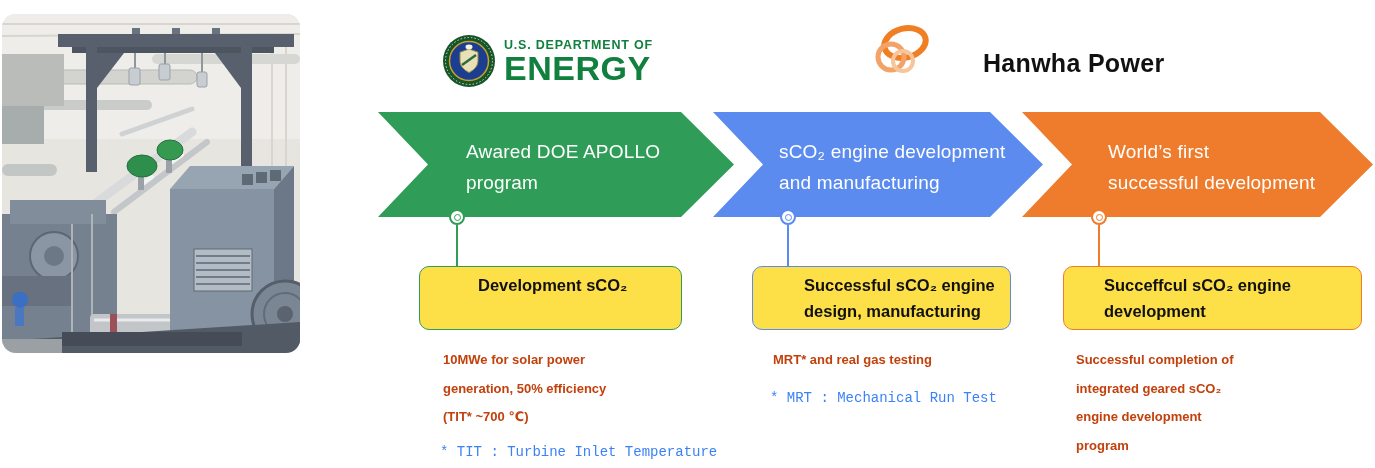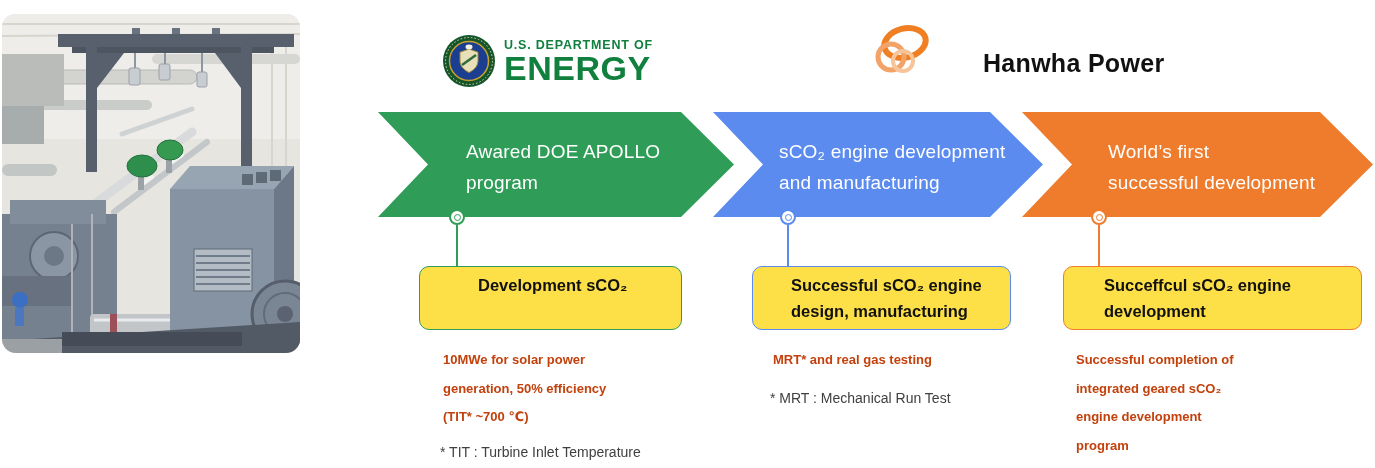--- a/index.html
+++ b/index.html
@@ -34,27 +34,27 @@
           background:#fff;box-sizing:border-box;display:flex;align-items:center;justify-content:center;z-index:2;}
   .marker-dot{width:7px;height:7px;border:1.6px solid var(--accent);border-radius:50%;box-sizing:border-box;background:#fff;}
   #marker-0{left:449px;} #marker-1{left:780px;} #marker-2{left:1091px;}
   .connector{position:absolute;top:225px;width:2px;height:41px;background:var(--accent);}
   #connector-0{left:456px;} #connector-1{left:787px;} #connector-2{left:1098px;}
 
   
   .infobox{position:absolute;top:266px;height:64px;background:#fde047;border:1.7px solid var(--accent);border-radius:10px;
            box-sizing:border-box;font-size:16.5px;font-weight:700;line-height:26px;color:#111;padding-top:5px;}
   #box-0{left:419px;width:263px;padding-left:58px;}
-  #box-1{left:752px;width:259px;padding-left:38px;}
+  #box-1{left:752px;width:259px;padding-left:51px;}
   #box-2{left:1063px;width:299px;padding-left:40px;}
 
   
   .details{position:absolute;top:346px;font-size:13px;font-weight:600;line-height:28.5px;color:#c2410c;}
   #details-0{left:443px;} #details-1{left:773px;} #details-2{left:1076px;}
-  .footnote{position:absolute;font-size:14px;font-weight:500;color:#404040;}
+  .footnote{position:absolute;font-size:14px;font-weight:500;color:#3b82f6;font-family:Liberation Mono, monospace;}
   #fn-0{left:440px;top:444px;} #fn-1{left:770px;top:390px;}
 </style>
 </head>
 <body>
 
 <div class="canvas">
 
   <div class="photo">
     <svg viewBox="0 0 298 339" preserveAspectRatio="none">
       <rect width="298" height="339" fill="#e6e5e0"></rect>

